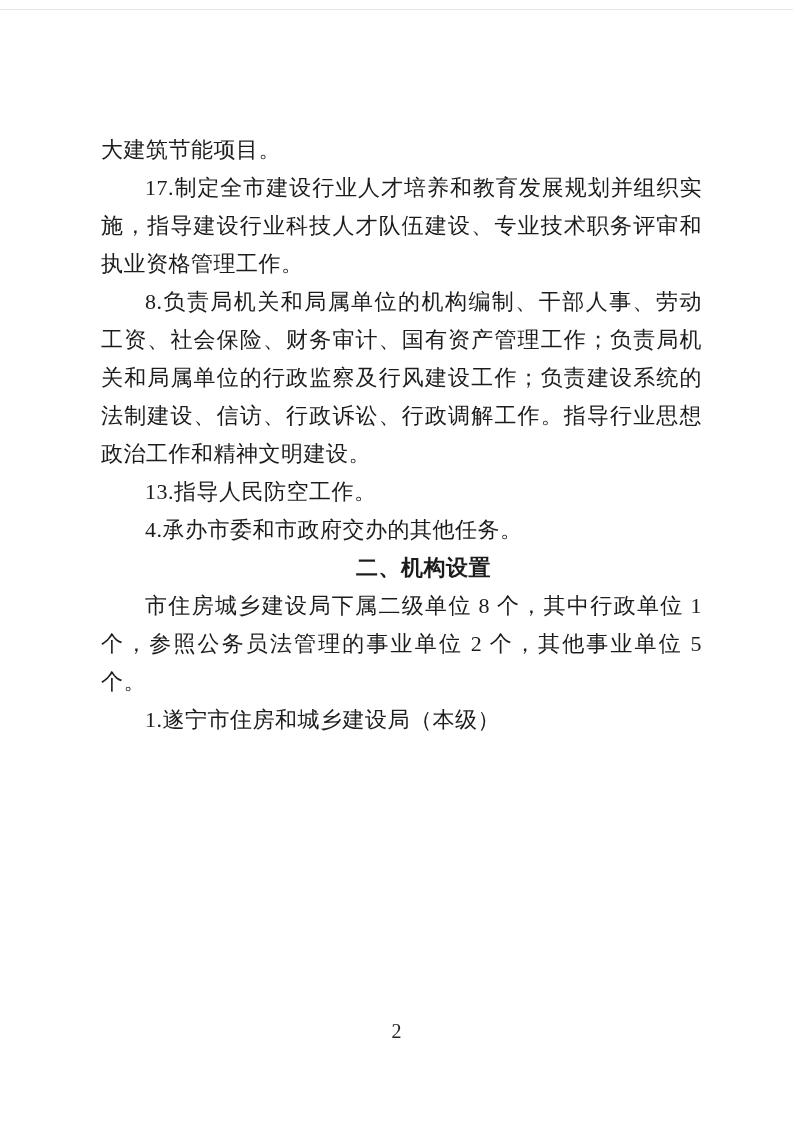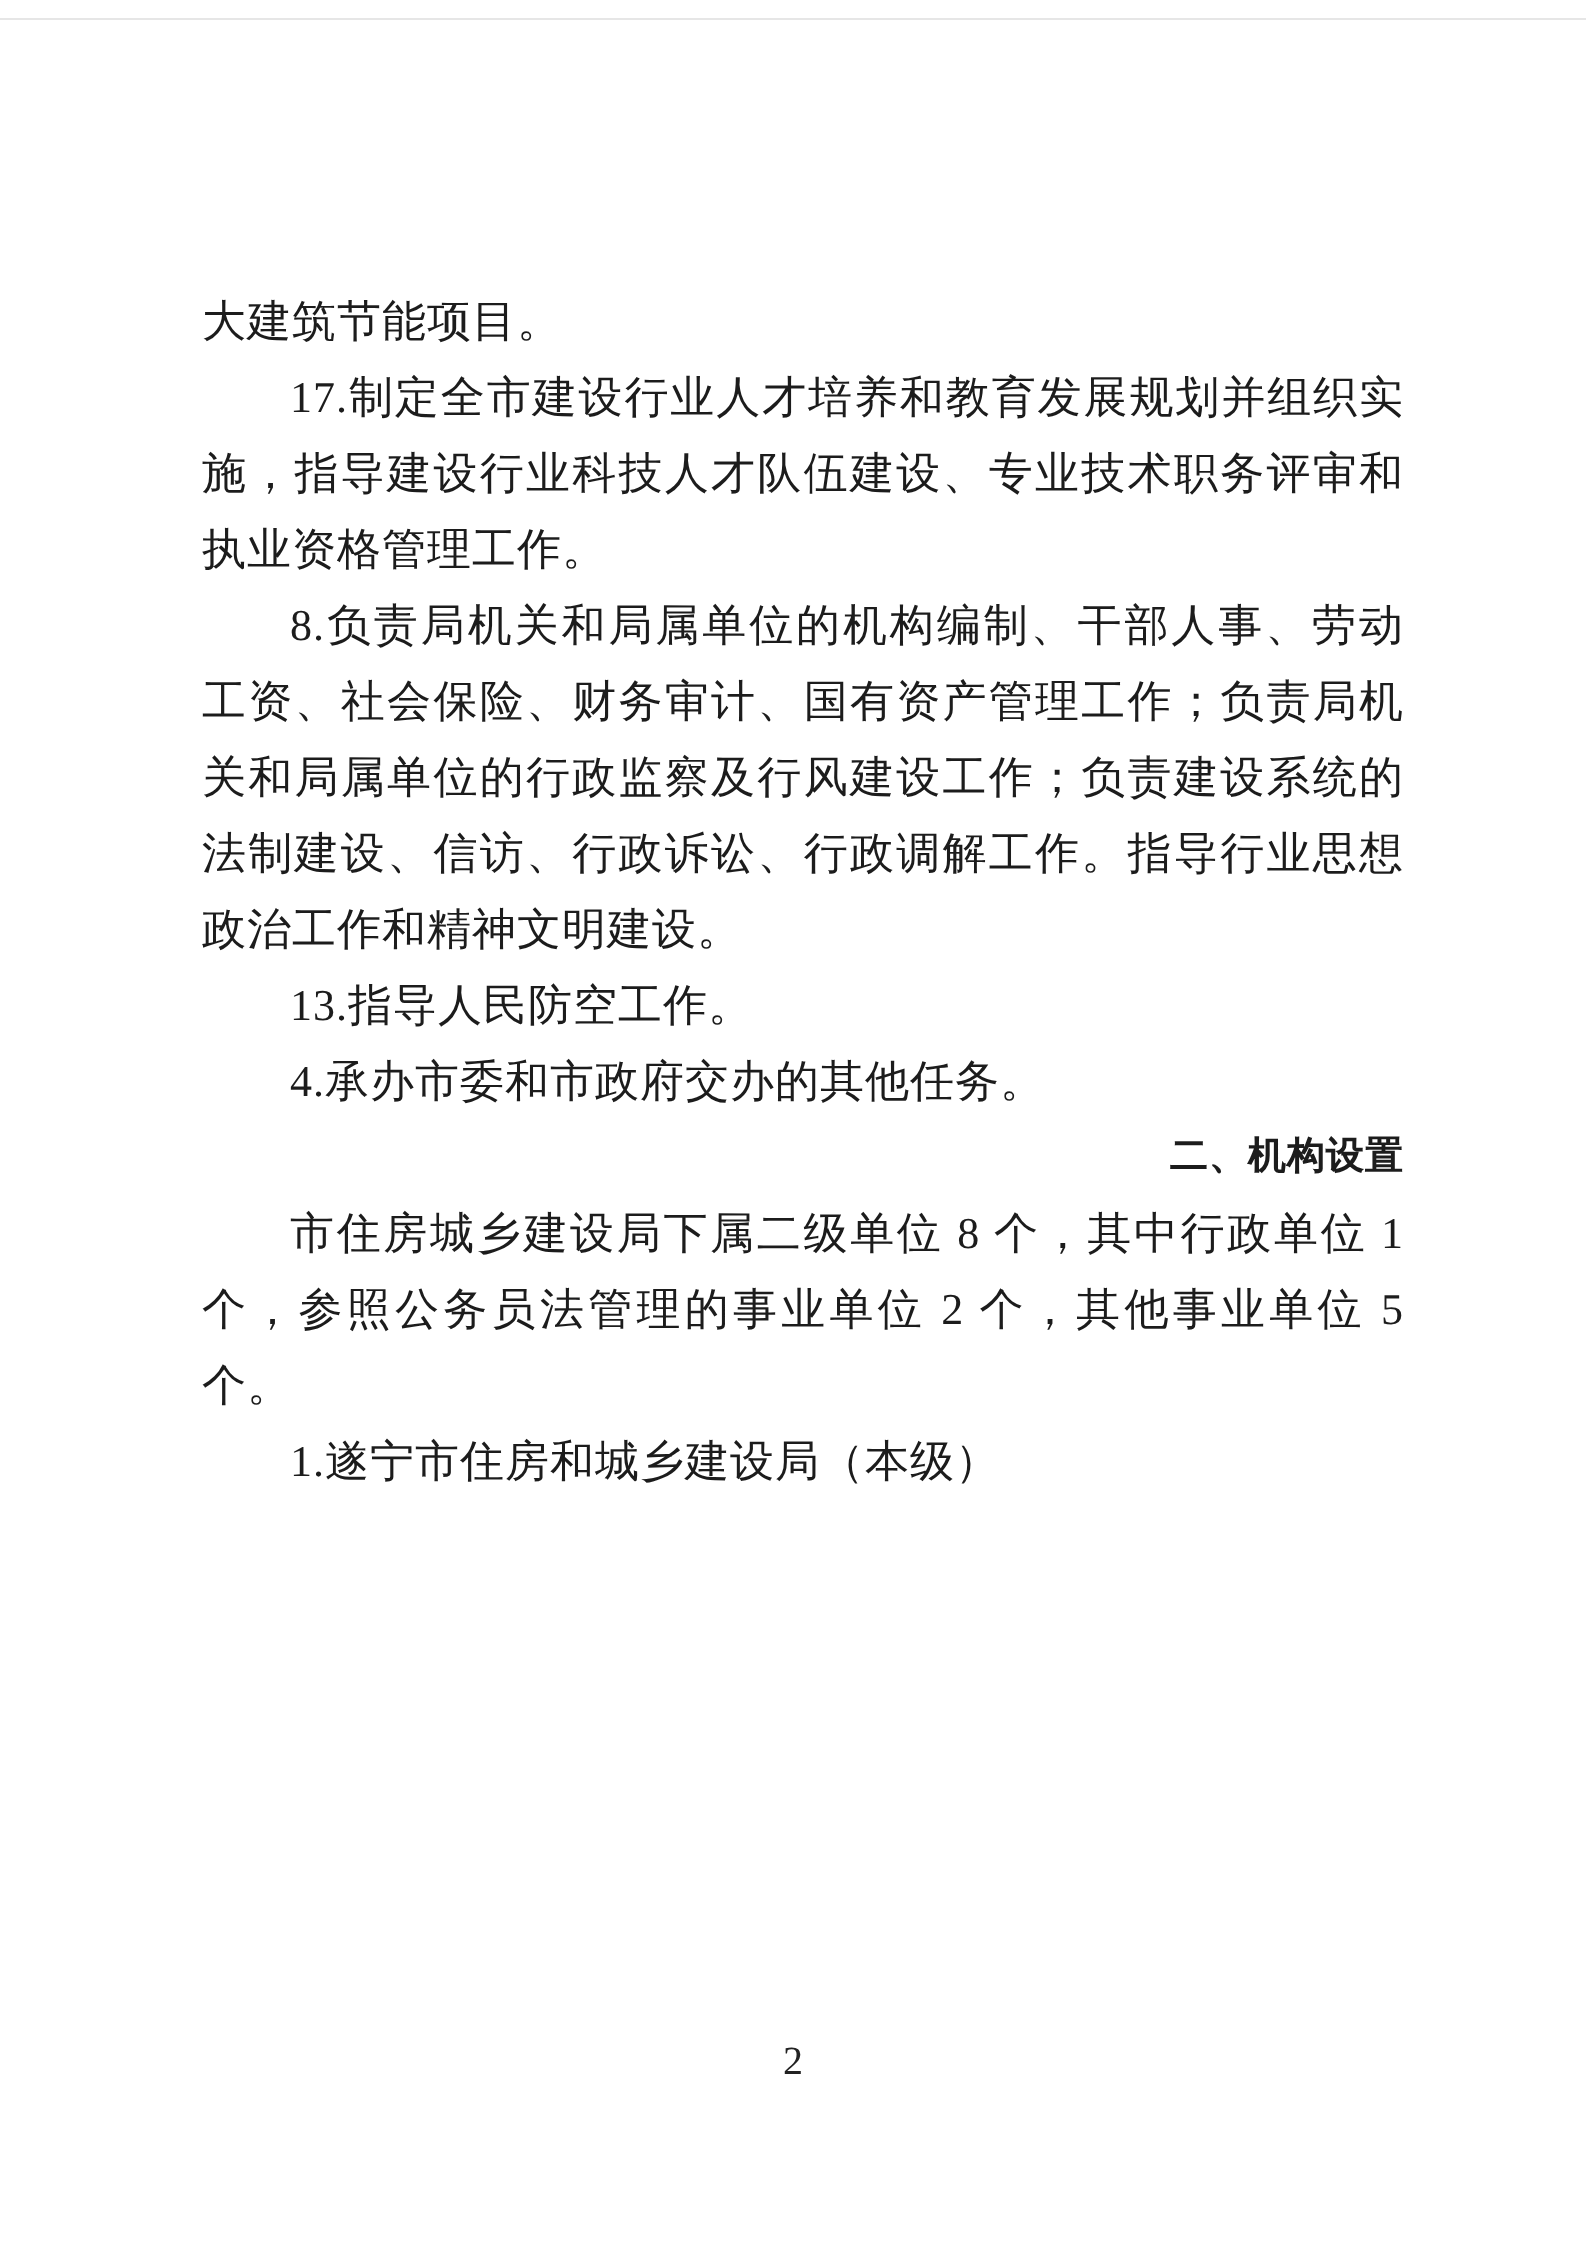--- a/index.html
+++ b/index.html
@@ -18,44 +18,44 @@
   .top-edge {
     position: absolute;
     top: 9px;
     left: 0;
     width: 793px;
     height: 1px;
     background: #e6e6e6;
   }
   .content {
     position: absolute;
-    top: 142px;
+    top: 131px;
     left: 101px;
     width: 601px;
     font-family: "Liberation Serif", "DejaVu Serif", serif;
     font-size: 22px;
     line-height: 38px;
     text-align: justify;
     letter-spacing: 0.5px;
   }
   .para {
     margin: 0;
     text-indent: 2em;
   }
   .para.noindent {
     text-indent: 0;
   }
   .heading {
     margin: 0;
     text-indent: 2em;
     font-family: "Liberation Sans", "DejaVu Sans", sans-serif;
     font-weight: bold;
-    font-size: 19px;
+    font-size: 22px;
     line-height: 38px;
-    text-align: right;
+    text-align: center;
   }
   .footer {
     position: absolute;
     top: 1020px;
     left: 0;
     width: 793px;
     text-align: center;
   }
   .pagenum {
     font-family: "Liberation Serif", "DejaVu Serif", serif;

